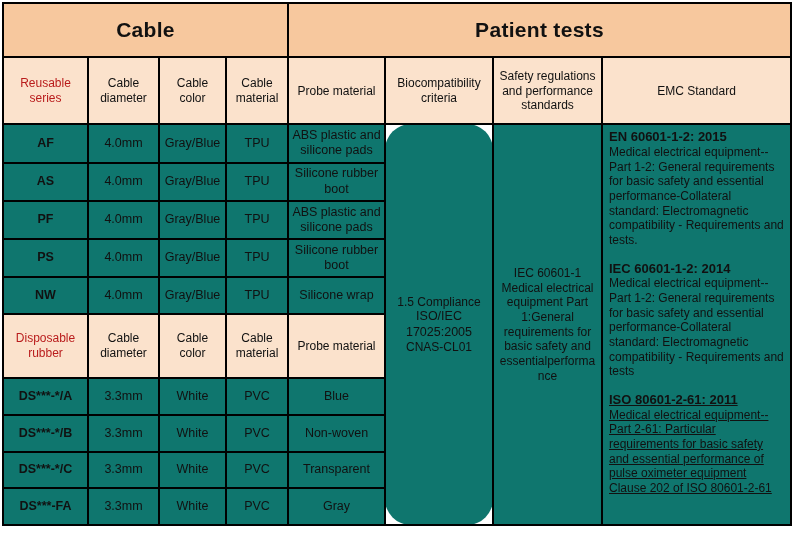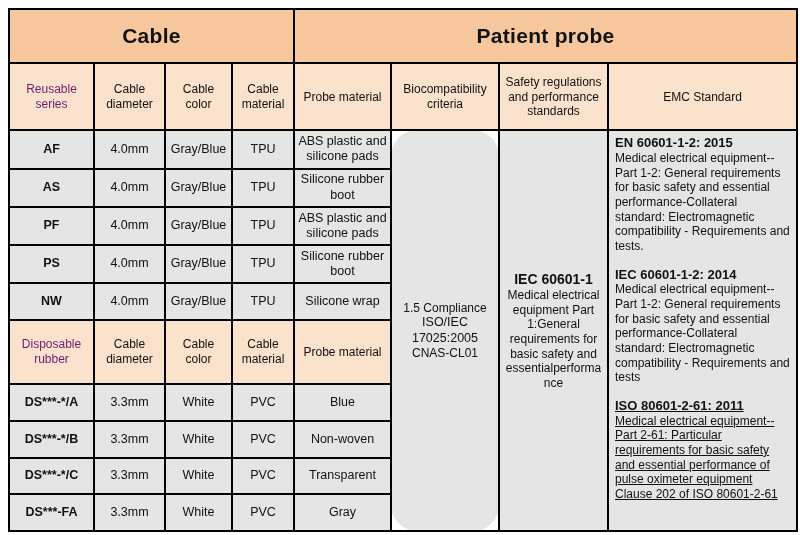--- a/index.html
+++ b/index.html
@@ -1,18 +1,18 @@
 <!DOCTYPE html>
 <html><head>
 <meta charset="utf-8">
 <style>
   html,body { margin:0; padding:0; background:#ffffff; }
   .page {
     width:800px; height:535px; box-sizing:border-box;
-    padding:8px; background:#ffffff;
+    padding:2px; background:#ffffff;
     font-family:"Liberation Sans", sans-serif;
   }
   table.spec {
     border-collapse:collapse; table-layout:fixed;
     width:790px; height:524px;
     color:#111111;
   }
   td, th {
     border:2px solid #000000;
     text-align:center; vertical-align:middle;
@@ -22,27 +22,27 @@
   }
   tr.section-row th {
     background:#f7c89e; font-size:21px; font-weight:bold; height:46px;
     letter-spacing:0.3px;
   }
   tr.colhead-row { height:64px; }
   tr.colhead-row th, tr.disposable-head-row th {
     background:#fbe2cc; font-size:12px; font-weight:normal;
   }
   tr.disposable-head-row { height:62px; }
-  tr.data-row { height:35px; background:#e5e5e5; }
+  tr.data-row { height:35px; background:#0f766e; }
   td.series-cell { font-weight:bold; }
-  .red { color:#701a75;margin-top:46px; }
+  .red { color:#b91c1c;margin-top:46px; }
   td.biocompat-cell { font-size:12px;border-radius:26px; }
   td.biocompat-cell .b { font-weight:normal; font-size:12.5px; }
   td.safety-cell { font-size:12px; }
-  td.safety-cell .safety-title { font-weight:bold; font-size:14px; }
+  td.safety-cell .safety-title { font-weight:normal; font-size:12px; }
   td.emc-cell {
     text-align:left; vertical-align:top;
     padding:4px 6px; font-size:12px;
   }
   .emc-block { margin-bottom:13px; }
   .emc-block:last-child { margin-bottom:0;text-decoration:underline; }
   .emc-title { font-weight:bold; font-size:13px; }
 </style>
 </head>
 <body>
@@ -56,21 +56,21 @@
         <col style="width:62px">
       <col style="width:97px">
         <col style="width:108px">
         <col style="width:109px">
         <col>
     </colgroup>
 
     <tbody>
         <tr class="section-row">
       <th colspan="4">Cable</th>
-      <th colspan="4">Patient probe</th>
+      <th colspan="4">Patient tests</th>
     </tr>
 
     <tr class="colhead-row">
       <th class="red">Reusable series</th>
       <th>Cable diameter</th>
       <th>Cable color</th>
       <th>Cable material</th>
       <th>Probe material</th>
       <th>Biocompatibility criteria</th>
       <th>Safety regulations and performance standards</th>

